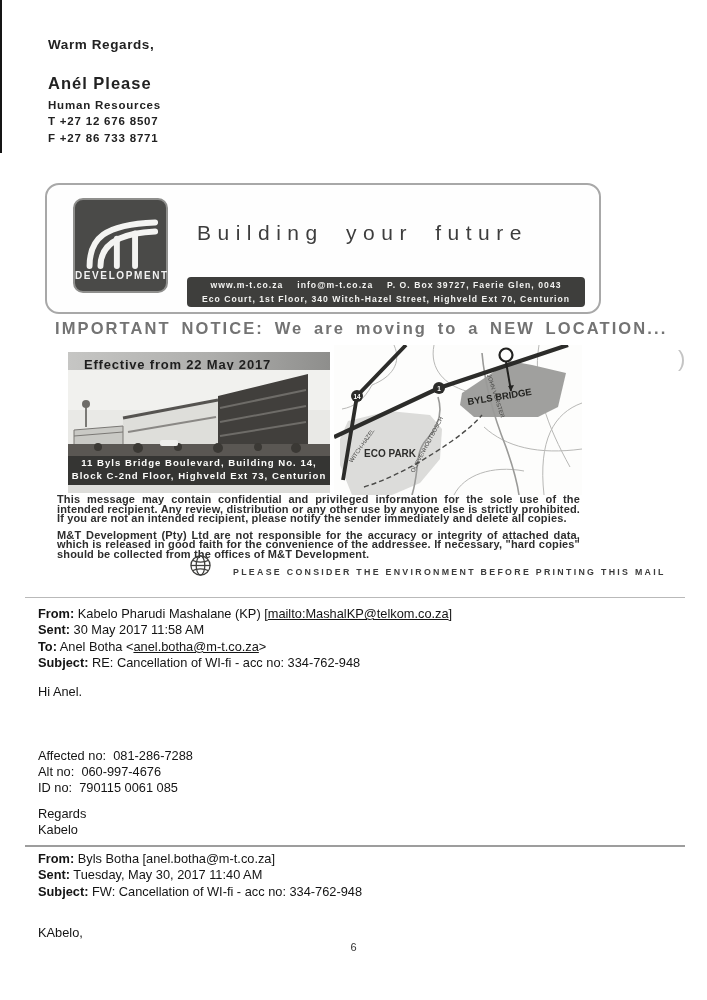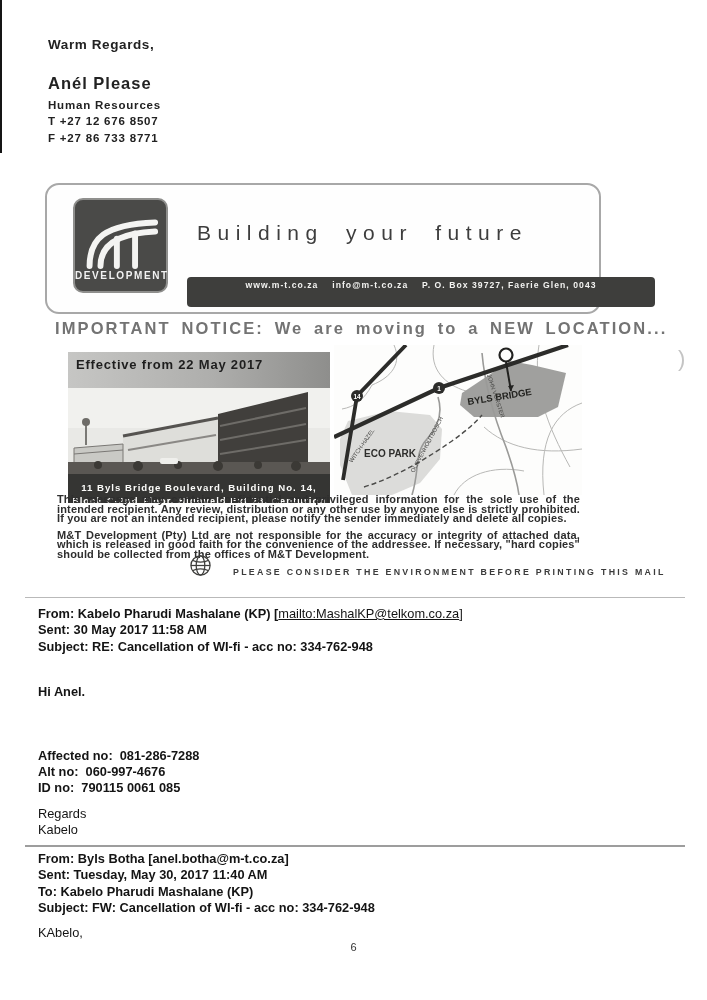--- a/index.html
+++ b/index.html
@@ -1,19 +1,19 @@
 <!DOCTYPE html>
 <html><head>
 <meta charset="utf-8">
 <style>
   html,body{margin:0;padding:0;background:#e9e9e9;}
   .page{position:relative;width:707px;height:1000px;background:#ffffff;overflow:hidden;
         font-family:"Liberation Sans",sans-serif;color:#1b1b1b;}
   .abs{position:absolute;}
-  .pre{white-space:pre-wrap;font-weight:bold;}
+  .pre{white-space:pre-wrap;}
 
   
   .edge-line{left:0;top:0;width:2px;height:153px;background:#151515;}
   .paren-artifact{left:678px;top:346px;font-size:22px;color:#c4c4c4;font-weight:400;}
 
   
   .sig{left:48px;letter-spacing:.6px;font-weight:bold;color:#222;}
   .sig-closing{top:37px;font-size:13.5px;}
   .sig-name{top:74px;font-size:16.5px;letter-spacing:1px;}
   .sig-small{font-size:11.5px;letter-spacing:.8px;}
@@ -23,37 +23,37 @@
 
   
   .banner{left:45px;top:183px;width:552px;height:127px;border:2px solid #a8a8a8;
           border-radius:14px;background:#fefefe;}
   .logo-box{position:absolute;left:26px;top:13px;width:95px;height:95px;background:#4a4a48;
             border:2px solid #8f8f8d;border-radius:10px;box-sizing:border-box;}
   .logo-caption{position:absolute;left:0;right:0;top:70px;text-align:center;color:#f2f2f2;
                 font-size:10px;font-weight:bold;letter-spacing:1.6px;}
   .slogan{position:absolute;left:150px;top:36px;font-size:21px;letter-spacing:6.5px;
           word-spacing:10px;color:#3d3d3d;font-weight:500;}
-  .contact-bar{position:absolute;left:140px;top:92px;width:468px;height:30px;background:#3e3e3c;
+  .contact-bar{position:absolute;left:140px;top:92px;width:398px;height:30px;background:#3e3e3c;
                border-radius:4px;color:#f3f3f1;font-size:8.6px;font-weight:bold;
                letter-spacing:1.05px;text-align:center;line-height:13.5px;padding-top:2px;
                box-sizing:border-box;white-space:pre;}
 
   
   .notice{left:55px;top:319px;width:620px;font-size:16.5px;font-weight:bold;
           letter-spacing:2.1px;word-spacing:4px;color:#737373;}
 
   
   .promo{left:68px;top:352px;width:262px;height:141px;background:#ddddda;}
-  .promo-band{height:36px;background:linear-gradient(90deg,#c6c6c4 0%,#aeaeac 55%,#8e8e8c 100%);
+  .promo-band{height:18px;background:linear-gradient(90deg,#c6c6c4 0%,#aeaeac 55%,#8e8e8c 100%);
               color:#1e1e1e;font-size:13px;font-weight:bold;letter-spacing:.8px;
-              line-height:26px;padding-left:8px;}
+              line-height:26px;padding-left:16px;}
   .promo-photo{height:86px;overflow:hidden;}
   .promo-address{height:29px;background:#353533;color:#fcfcfa;font-size:9.6px;font-weight:bold;
-                 letter-spacing:1px;text-align:center;line-height:13px;padding-top:7px;
+                 letter-spacing:1px;text-align:center;line-height:13px;padding-top:0;
                  box-sizing:border-box;}
 
   
   .map{left:334px;top:345px;width:248px;height:150px;background:#fdfdfc;}
 
   
   .disclaimer{left:57px;top:495px;width:523px;font-size:11px;line-height:9.6px;
               text-align:justify;color:#2e2e2e;font-weight:bold;letter-spacing:.15px;}
   .disclaimer p{margin:0 0 7px 0;}
 
@@ -101,21 +101,21 @@
         <g stroke="#f4f4f2" stroke-width="6.5" fill="none" stroke-linecap="round">
           <path d="M16,68 C16,38 32,22 88,20"></path>
           <path d="M28,68 C28,48 42,32 88,30"></path>
           <path d="M46,68 L46,38"></path>
           <path d="M66,68 L66,32"></path>
         </g>
       </svg>
       <div class="logo-caption">DEVELOPMENT</div>
     </div>
     <div class="slogan">Building your future</div>
-    <div class="contact-bar"><span>www.m-t.co.za    info@m-t.co.za    P. O. Box 39727, Faerie Glen, 0043</span><br></div>
+    <div class="contact-bar"><span>www.m-t.co.za    info@m-t.co.za    P. O. Box 39727, Faerie Glen, 0043</span><br><span>Eco Court, 1st Floor, 340 Witch-Hazel Street, Highveld Ext 70, Centurion</span></div>
   </div>
 
   <div class="abs notice">IMPORTANT NOTICE: We are moving to a NEW LOCATION...</div>
 
   <div class="abs promo">
     <div class="promo-band">Effective from 22 May 2017</div>
     <div class="promo-photo">
       <svg width="262" height="86" viewBox="0 0 262 86">
         <rect x="0" y="0" width="262" height="86" fill="#e9e9e6"></rect>
         <rect x="0" y="0" width="262" height="40" fill="#f1f1ee"></rect>
@@ -218,40 +218,40 @@
       </g>
     </svg>
     <span class="env-text">PLEASE CONSIDER THE ENVIRONMENT BEFORE PRINTING THIS MAIL</span>
   </div>
 
   <div class="abs divider divider-1"></div>
 
   <div class="abs email-header email-header-1">
     <div><b>From:</b><span class="pre"> Kabelo Pharudi Mashalane (KP) [</span><span class="linklike">mailto:MashalKP@telkom.co.za</span><span>]</span></div>
     <div><b>Sent:</b><span class="pre"> 30 May 2017 11:58 AM</span></div>
+    <div><b>To:</b><span class="pre"> Anel Botha &lt;</span><span class="linklike">anel.botha@m-t.co.za</span><span>&gt;</span></div>
     <div><b>Subject:</b><span class="pre"> RE: Cancellation of WI-fi - acc no: 334-762-948</span></div>
   </div>
 
   <div class="abs body-line b-greet pre">Hi Anel.</div>
   <div class="abs body-line b-nums">
     <div class="pre">Affected no:  081-286-7288</div>
     <div class="pre">Alt no:  060-997-4676</div>
     <div class="pre">ID no:  790115 0061 085</div>
   </div>
   <div class="abs body-line b-regards">
     <div>Regards</div>
     <div>Kabelo</div>
   </div>
 
   <div class="abs divider divider-2"></div>
 
   <div class="abs email-header email-header-2">
     <div><b>From:</b><span class="pre"> Byls Botha [anel.botha@m-t.co.za]</span></div>
     <div><b>Sent:</b><span class="pre"> Tuesday, May 30, 2017 11:40 AM</span></div>
-    <div><b>To:</b><span class="pre"> Kabelo Pharudi Mashalane (KP)</span></div>
     <div><b>Subject:</b><span class="pre"> FW: Cancellation of WI-fi - acc no: 334-762-948</span></div>
   </div>
 
   <div class="abs body-line b-greet2">KAbelo,</div>
 
   <div class="abs page-num">6</div>
 
 </div>
 
 </body></html>

